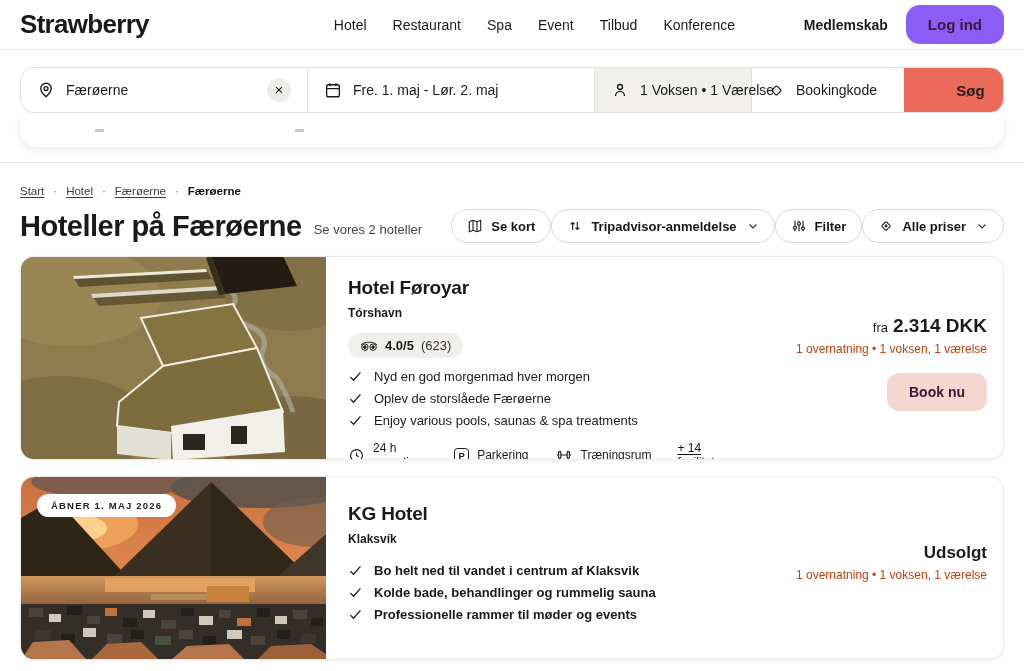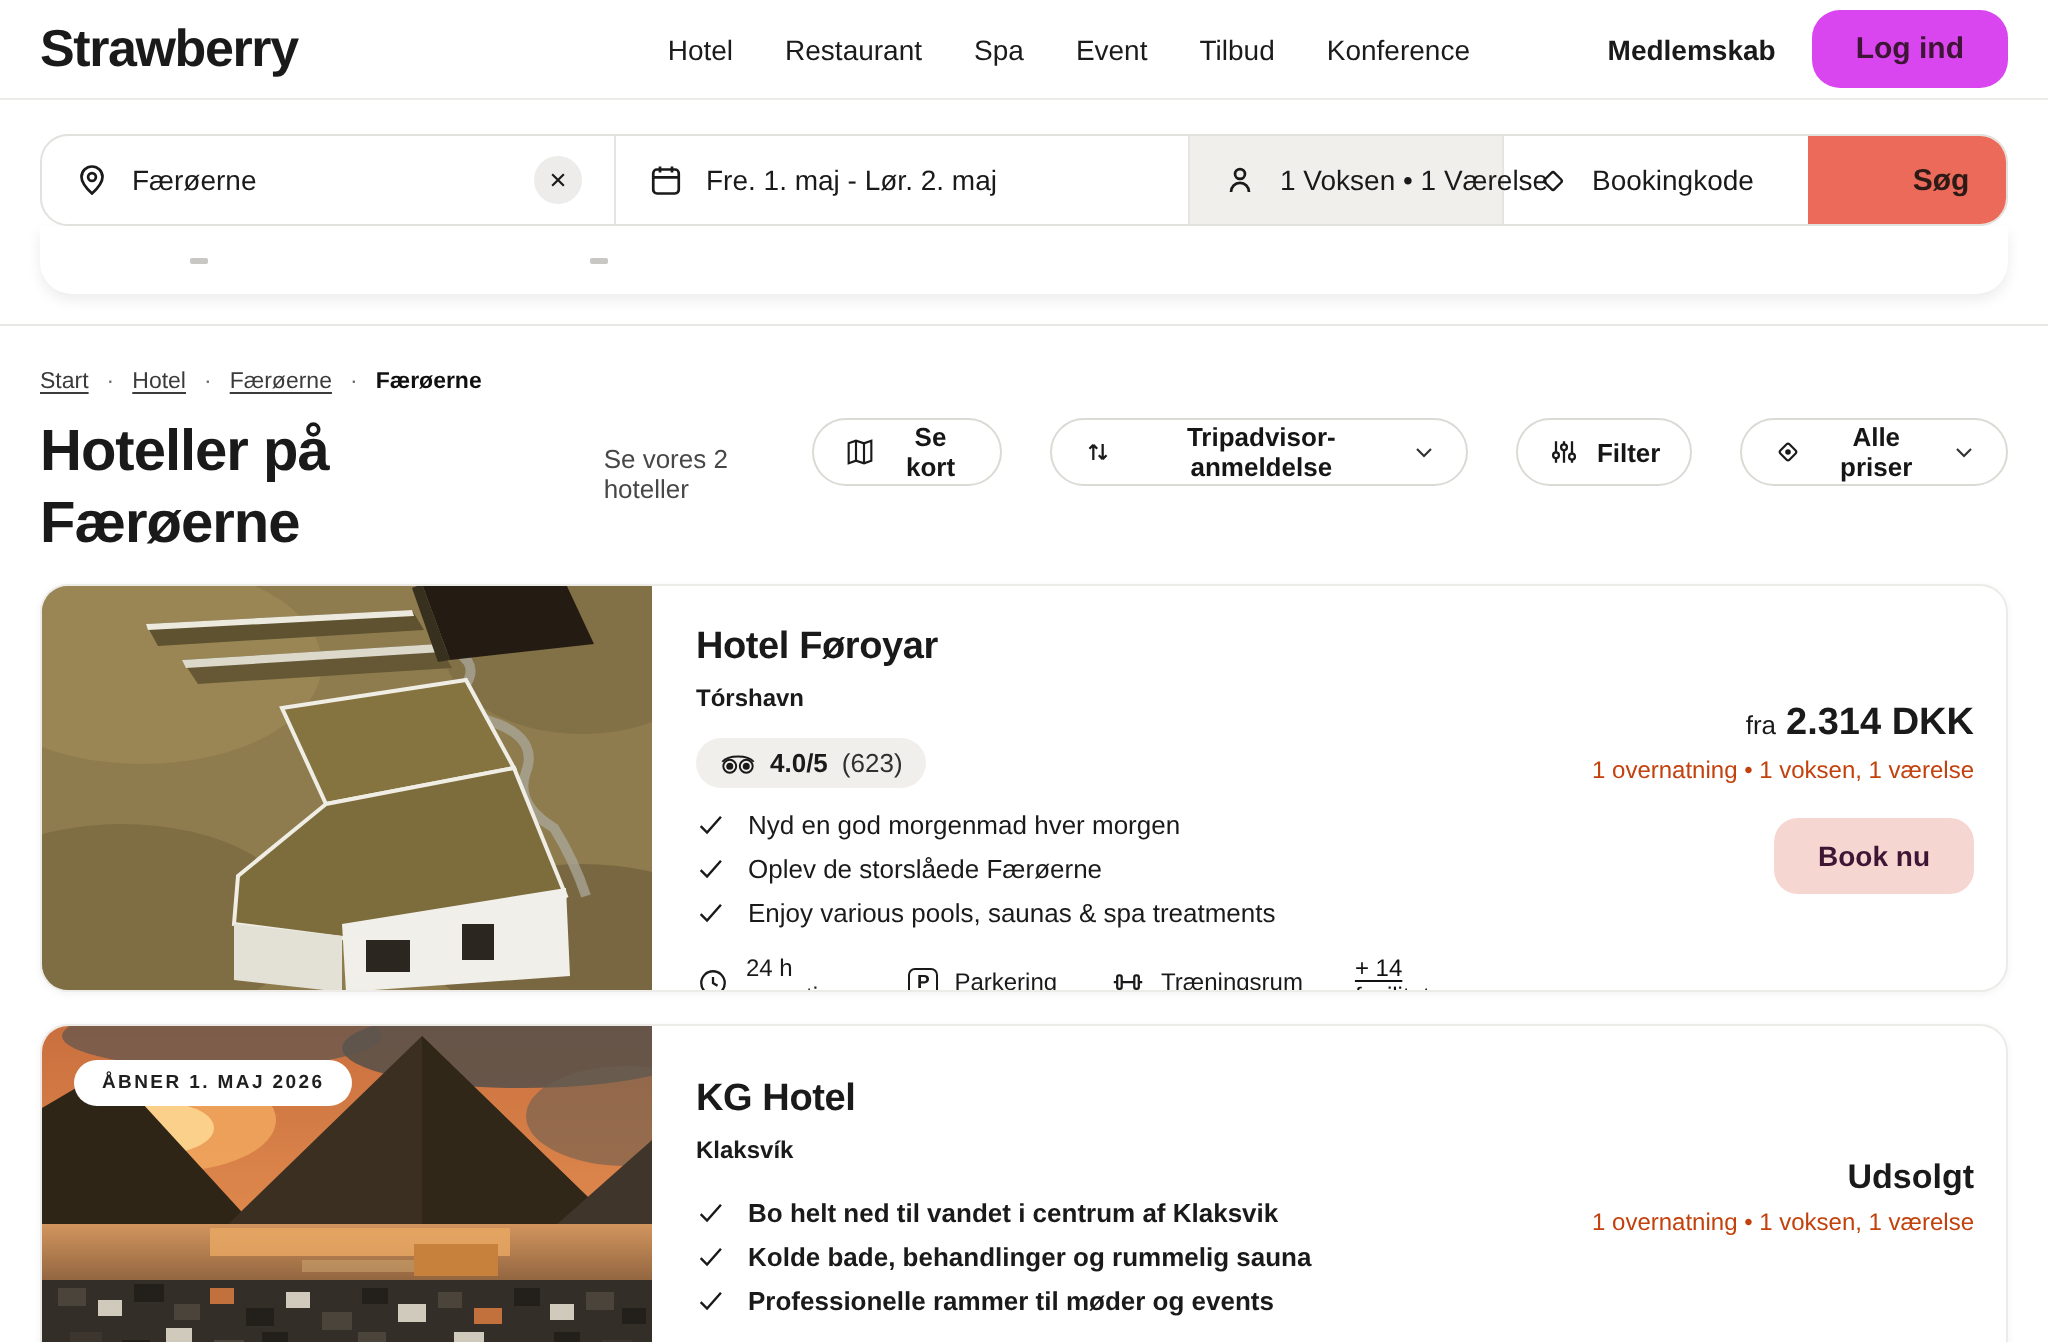--- a/index.html
+++ b/index.html
@@ -14,21 +14,21 @@
   svg { display:block; }
   .icon { display:inline-flex; color:#1a1a1a; flex:0 0 auto; }
 
   
   .header { height:50px; display:flex; align-items:center; padding:11px 20px; border-bottom:1px solid #ecebe8; }
   .logo { font-size:26px; font-weight:700; letter-spacing:-0.7px; }
   .nav { display:flex; gap:26px; margin-left:185px; }
   .nav a { font-size:14px; color:#1b1b1b; }
   .header-right { margin-left:auto; display:flex; align-items:center; gap:18px; }
   .membership { font-size:14px; font-weight:700; }
-  .login-btn { background:#d946ef; color:#3E1535; border:none; border-radius:14px; padding:11px 22px; font-size:15px; font-weight:700; }
+  .login-btn { background:#8b5cf6; color:#3E1535; border:none; border-radius:14px; padding:11px 22px; font-size:15px; font-weight:700; }
 
   
   .search-area { position:relative; padding:17px 20px 0; }
   .search-bar { position:relative; z-index:2; display:flex; height:46px; background:#fff; border:1px solid #e3e1dd; border-radius:14px; }
   .seg { display:flex; align-items:center; gap:11px; padding:0 16px; border-right:1px solid #e6e4e0; font-size:14px; cursor:pointer; }
   .seg-value { white-space:nowrap; }
   .seg-dest   { width:287px; }
   .seg-dates  { width:287px; }
   .seg-guests { width:157px; background:#f0efec; }
   .seg-code   { width:152px; border-right:none; }
@@ -42,21 +42,21 @@
   
   .main { padding:0 20px; }
   .breadcrumb { margin-top:22px; display:flex; align-items:center; gap:9px; font-size:11.5px; color:#3b3b3b; }
   .breadcrumb a { text-decoration:underline; text-underline-offset:2px; }
   .crumb-sep { color:#6e6e6e; }
   .crumb-current { font-weight:700; color:#101010; }
 
   .title-row { margin-top:11px; display:flex; align-items:flex-start; }
   .page-title { font-size:29px; font-weight:700; letter-spacing:-0.5px; line-height:36px; }
   .subtitle { font-size:13px; color:#474747; margin:14px 0 0 12px; }
-  .toolbar { margin-left:auto; display:flex; gap:24px; margin-top:1px; }
+  .toolbar { margin-left:auto; display:flex; gap:0; margin-top:1px; }
   .pill { display:flex; align-items:center; gap:8px; height:34px; padding:0 15px; background:#fff; border:1px solid #dcdad5; border-radius:17px; font-size:13px; font-weight:700; color:#161616; }
   .pill .chev { margin-left:2px; color:#333; }
 
   
   .hotel-card { display:flex; background:#fff; border:1px solid #edebe8; border-radius:14px; box-shadow:0 1px 4px rgba(0,0,0,0.05); overflow:hidden; }
   .card-1 { margin-top:12px; height:204px; }
   .card-2 { margin-top:16px; height:184px; }
   .card-image { position:relative; flex:0 0 305px; width:305px; cursor:pointer; }
   .card-image svg { width:100%; height:100%; }
   .opening-badge { position:absolute; top:17px; left:16px; background:#fff; border-radius:999px; padding:6px 14px; font-size:9.5px; font-weight:700; letter-spacing:1.2px; color:#1f1f1f; }

